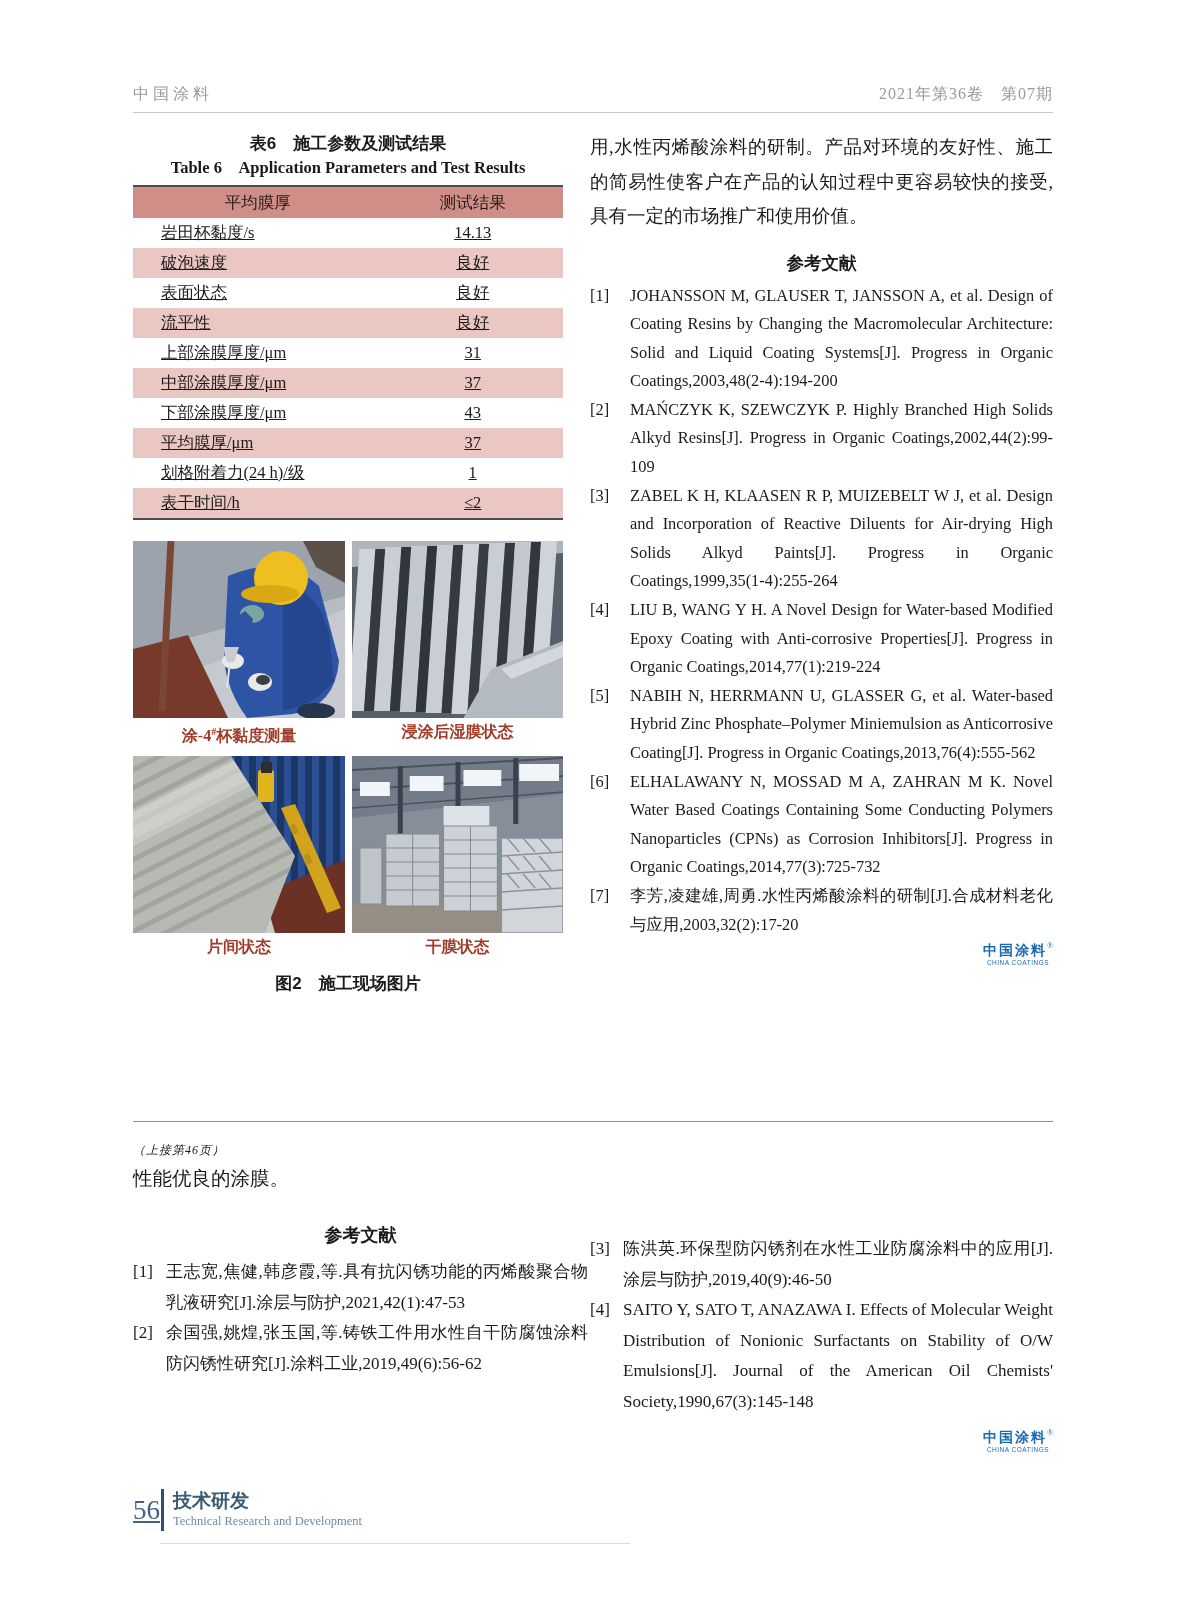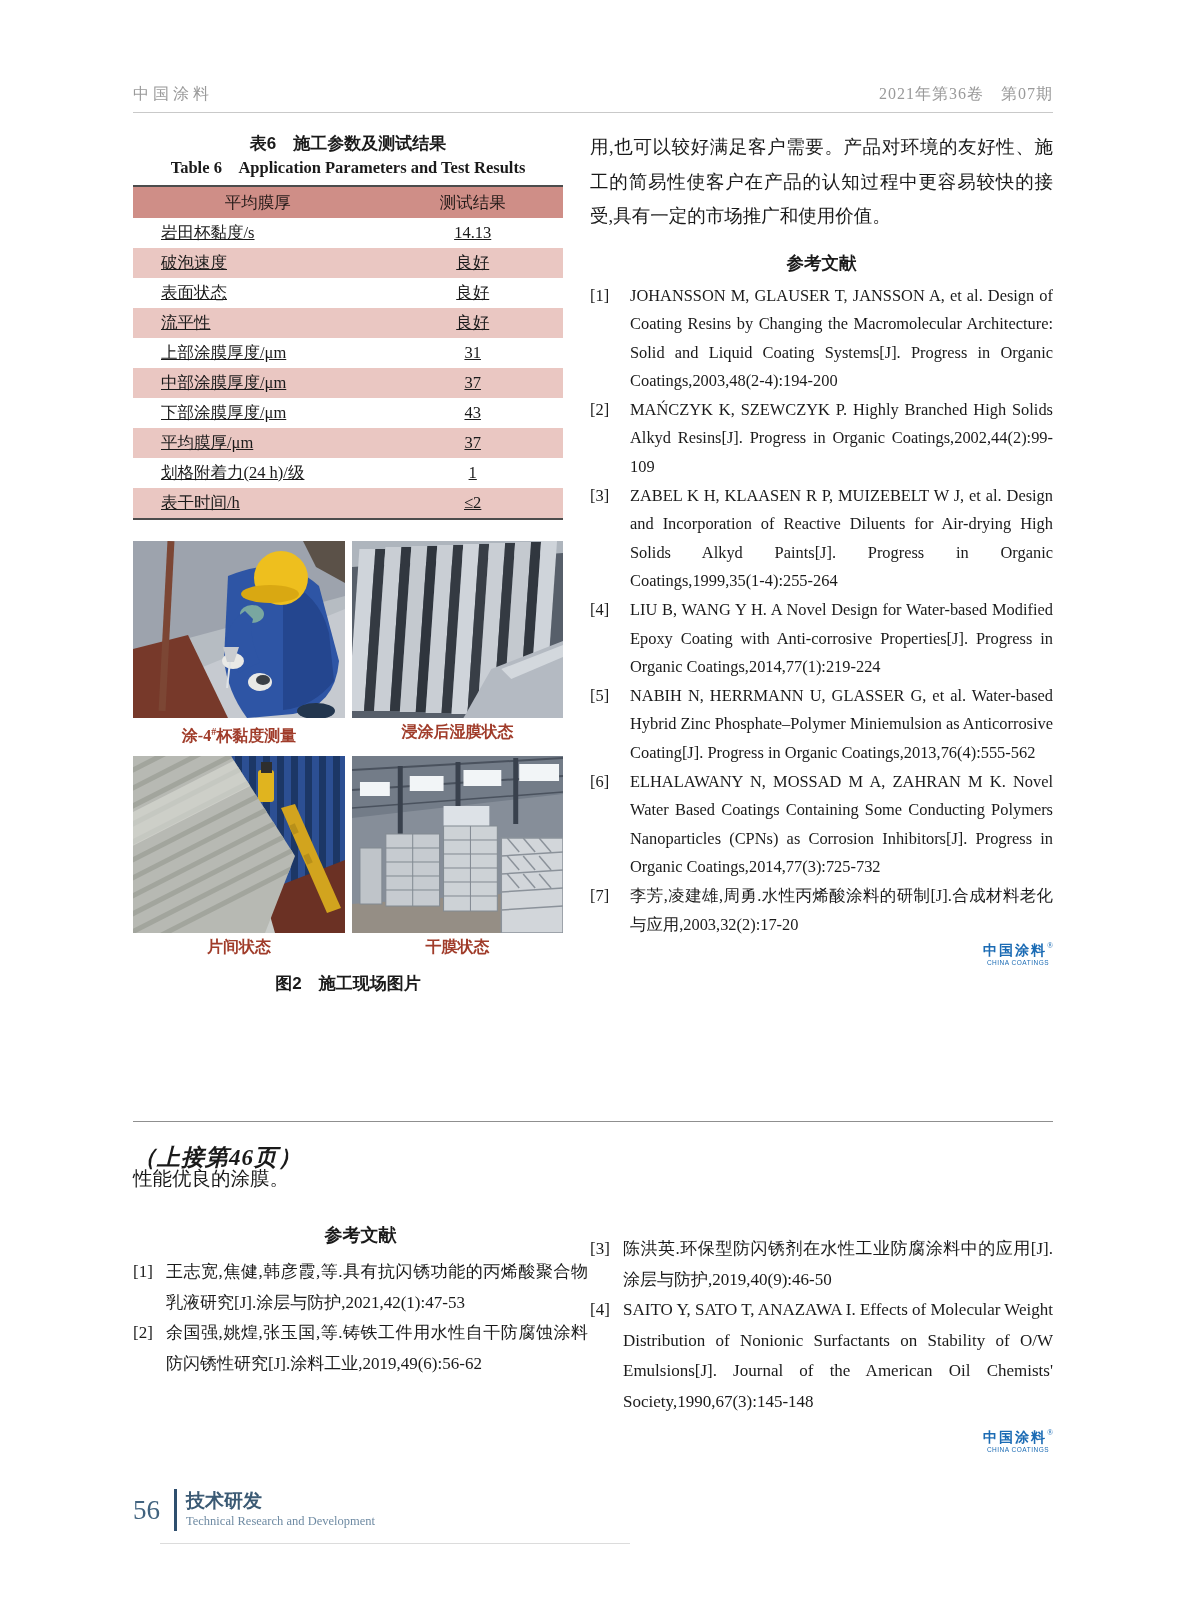--- a/index.html
+++ b/index.html
@@ -59,35 +59,35 @@
   .logo-wrap{text-align:right;margin-top:3px;}
   .logo{display:inline-block;text-align:center;line-height:1;}
   .logo .zh{font-family:"Liberation Sans","DejaVu Sans",sans-serif;font-weight:bold;
     font-size:14px;letter-spacing:2px;color:var(--logo-blue,#1b6bb4);}
   .logo .reg{font-size:8px;vertical-align:top;color:var(--logo-blue,#1b6bb4);}
   .logo .en{font-family:"Liberation Sans","DejaVu Sans",sans-serif;font-size:6.5px;
     letter-spacing:0.5px;color:var(--logo-blue,#1b6bb4);margin-top:2px;}
 
   
   .section-divider{left:133px;top:1121px;width:920px;border-top:1px solid #8f8f8f;height:0;}
-  .continued-note{left:133px;top:1142px;font-size:23px;font-style:italic;letter-spacing:1px;font-weight:bold;}
+  .continued-note{left:133px;top:1142px;font-size:12px;font-style:italic;letter-spacing:1px;}
   .bottom-left{left:133px;top:1164px;width:455px;}
   .bottom-left .lead{font-size:19.5px;line-height:30px;margin:0;}
   .bottom-refs-title{margin-top:27px;text-align:center;font-family:"Liberation Sans","DejaVu Sans",sans-serif;
     font-weight:bold;font-size:18px;line-height:28px;}
   .bottom-ref-list{margin-top:8px;}
   .b-ref{display:flex;font-size:17px;line-height:30.5px;}
   .b-ref .num{width:33px;flex:0 0 33px;}
   .b-ref .txt{flex:1;text-align:justify;}
   .bottom-right{left:590px;top:1226px;width:463px;}
   .bottom-right .logo-wrap{margin-top:12px;}
 
   
   .page-footer{left:133px;top:1487px;display:flex;align-items:stretch;}
-  .page-num{font-size:27px;color:var(--footer-blue,#41637f);line-height:46px;padding-right:14px;}
+  .page-num{font-size:27px;color:var(--footer-blue,#41637f);line-height:46px;padding-right:1px;text-decoration:underline;}
   .footer-bar{border-left:3px solid #2f4f6e;margin:2px 0;}
   .footer-text{padding-left:9px;display:flex;flex-direction:column;justify-content:center;}
   .footer-zh{font-family:Liberation Mono, monospace;font-weight:bold;
     font-size:19px;color:#3b5a74;line-height:22px;}
   .footer-en{font-size:12.5px;color:#6f8ba3;line-height:17px;}
   .footer-underline{left:160px;top:1543px;width:470px;border-top:1px solid #dcdcdc;height:0;}
 </style>
 </head>
 <body>
 
@@ -305,21 +305,21 @@
         </g>
       </svg>
       <div class="photo-caption"><span>干膜状态</span></div>
     </div>
   </div>
 
   <div class="fig-title-zh">图2　施工现场图片</div>
 </div>
 
 <div class="abs right-col">
-  <p class="intro-par">用,也可以较好满足客户需要。产品对环境的友好性、施工的简易性使客户在产品的认知过程中更容易较快的接受,具有一定的市场推广和使用价值。</p>
+  <p class="intro-par">用,水性丙烯酸涂料的研制。产品对环境的友好性、施工的简易性使客户在产品的认知过程中更容易较快的接受,具有一定的市场推广和使用价值。</p>
   <div class="refs-title">参考文献</div>
   <div class="ref-list">
     <div class="ref-item">
         <span class="num">[1]</span>
         <span class="txt">JOHANSSON M, GLAUSER T, JANSSON A, et al. Design of Coating Resins by Changing the Macromolecular Architecture: Solid and Liquid Coating Systems[J]. Progress in Organic Coatings,2003,48(2-4):194-200</span>
       </div>
     <div class="ref-item">
         <span class="num">[2]</span>
         <span class="txt">MAŃCZYK K, SZEWCZYK P. Highly Branched High Solids Alkyd Resins[J]. Progress in Organic Coatings,2002,44(2):99-109</span>
       </div>

